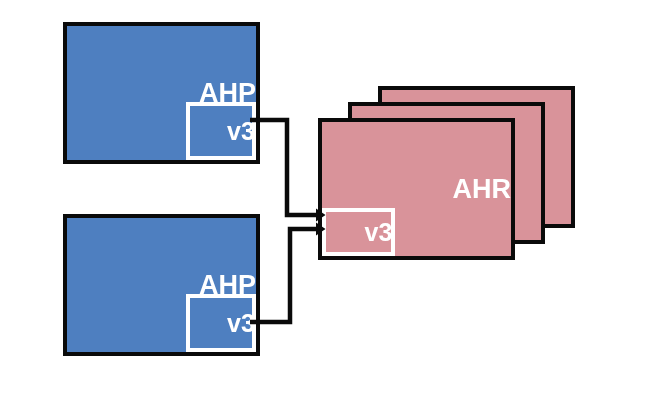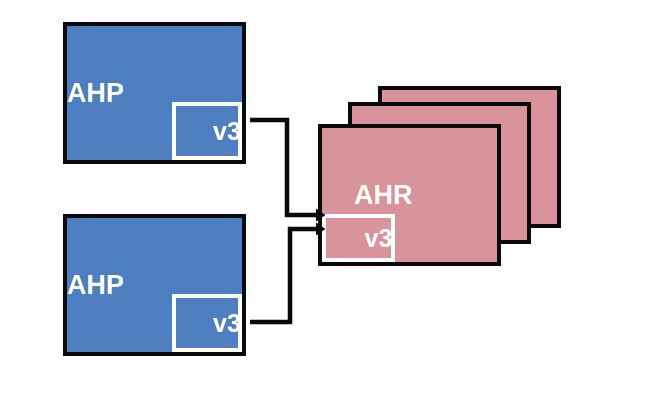--- a/index.html
+++ b/index.html
@@ -10,35 +10,35 @@
   }
   #canvas {
     position: relative;
     width: 645px;
     height: 400px;
     background: var(--c-bg, #ffffff);
     overflow: hidden;
   }
   .node {
     position: absolute;
-    width: 183px;
+    width: 197px;
     height: 142px;
     box-sizing: border-box;
     border: 4px solid var(--c-outline, #0a0a0a);
     display: flex;
     align-items: center;
-    justify-content: flex-start;
+    justify-content: flex-end;
   }
   .node.blue { background: var(--c-blue, #4e7fc0); }
   .node.pink { background: var(--c-pink, #d9939a); }
   #ahp-top    { left: 63px;  top: 22px; }
   #ahp-bottom { left: 63px;  top: 214px; }
   #ahr-back   { left: 378px; top: 86px; }
   #ahr-middle { left: 348px; top: 102px; }
-  #ahr-front  { left: 318px; top: 124px; padding-left: 32px; }
+  #ahr-front  { left: 318px; top: 118px; padding-left: 32px; }
   .node-label {
     color: var(--c-text, #ffffff);
     font-size: 27px;
     font-weight: bold;
     line-height: 1;
     user-select: none;
   }
   .badge {
     position: absolute;
     box-sizing: border-box;

